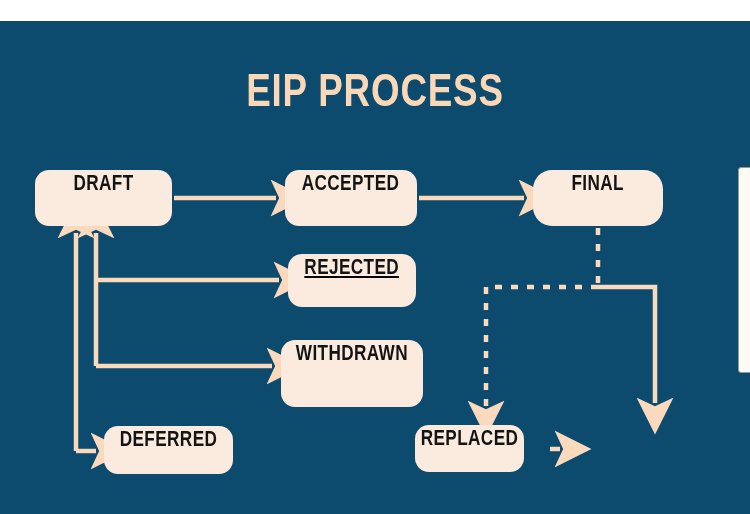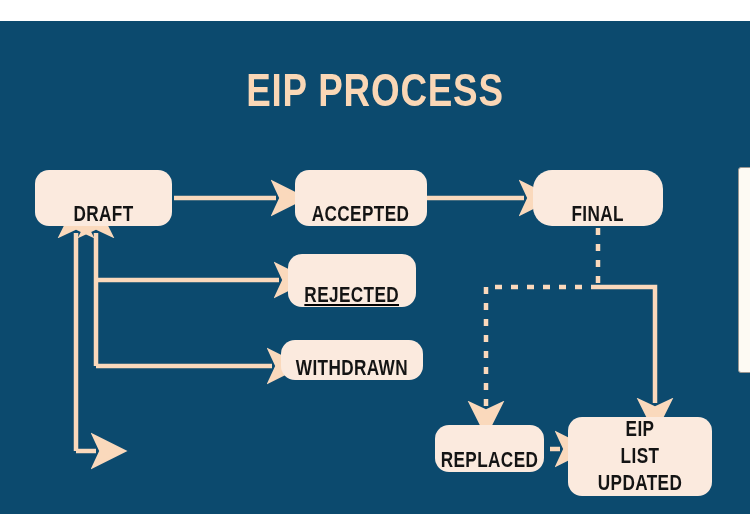--- a/index.html
+++ b/index.html
@@ -35,21 +35,21 @@
     white-space: nowrap;
     user-select: none;
   }
 
   
   .node {
     position: absolute;
     background: #fbeade;
     border-radius: 14px;
     display: flex;
-    align-items: flex-end;
+    align-items: flex-start;
     justify-content: center;
     text-align: center;
     box-sizing: border-box;
   }
   .node .label {
     font-family: "Liberation Sans", sans-serif;
     font-weight: 700;
     font-size: 22px;
     line-height: 25px;
     color: #141414;
@@ -129,41 +129,40 @@
       <path d="M598,266 L655,266 L655,382" marker-end="url(#ah-d)"></path>
 
       <path d="M550,428 L560,428" marker-end="url(#ah-r)"></path>
     </g>
   </svg>
 
   <div class="node" id="n-draft" style="left:35px; top:149px; width:137px; height:56px;">
     <span class="label">DRAFT</span>
   </div>
 
-  <div class="node" id="n-accepted" style="left:295px; top:149px; width:132px; height:56px;">
+  <div class="node" id="n-accepted" style="left:285px; top:149px; width:132px; height:56px;">
     <span class="label">ACCEPTED</span>
   </div>
 
   <div class="node" id="n-final" style="left:533px; top:149px; width:130px; height:56px;border-radius:19px;">
     <span class="label">FINAL</span>
   </div>
 
   <div class="node" id="n-rejected" style="left:288px; top:233px; width:128px; height:53px;text-decoration:underline;">
     <span class="label">REJECTED</span>
   </div>
 
-  <div class="node" id="n-withdrawn" style="left:281px; top:319px; width:142px; height:40px;">
+  <div class="node" id="n-withdrawn" style="left:281px; top:319px; width:142px; height:67px;">
     <span class="label">WITHDRAWN</span>
   </div>
 
+  <div class="node" id="n-deferred" style="left:104px; top:405px; width:129px; height:48px;">
+    <span class="label">DEFERRED</span>
+  </div>
 
-  <div class="node" id="n-replaced" style="left:435px; top:404px; width:109px; height:47px;">
+  <div class="node" id="n-replaced" style="left:415px; top:404px; width:109px; height:47px;">
     <span class="label">REPLACED</span>
   </div>
 
-  <div class="node two-line" id="n-eip-list" style="left:568px; top:396px; width:144px; height:79px;">
-    <span class="label">EIP
-LIST UPDATED</span>
-  </div>
 
   <div id="side-panel"></div>
 
 </div>
 
 </body></html>

